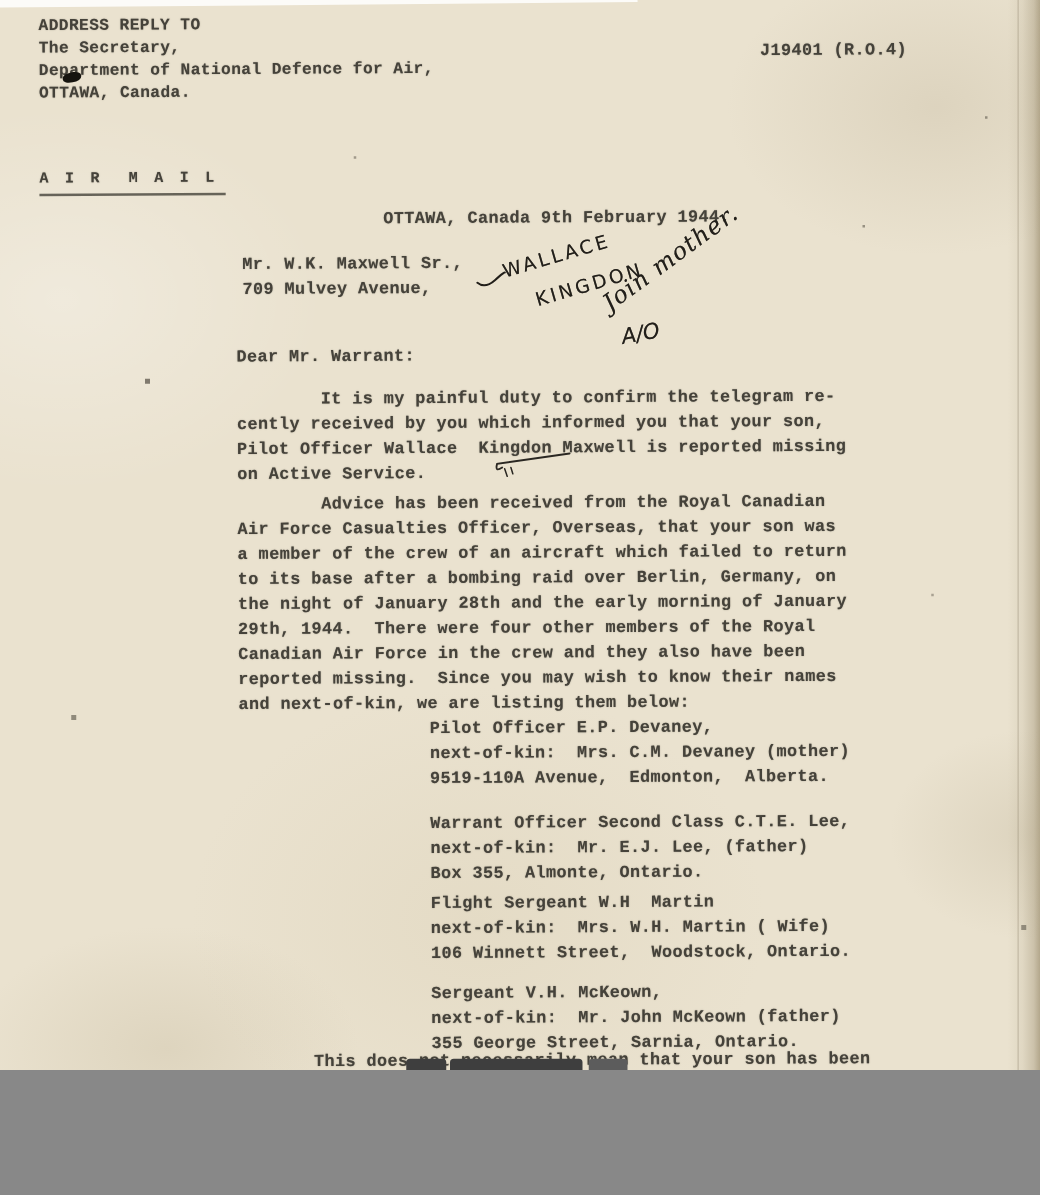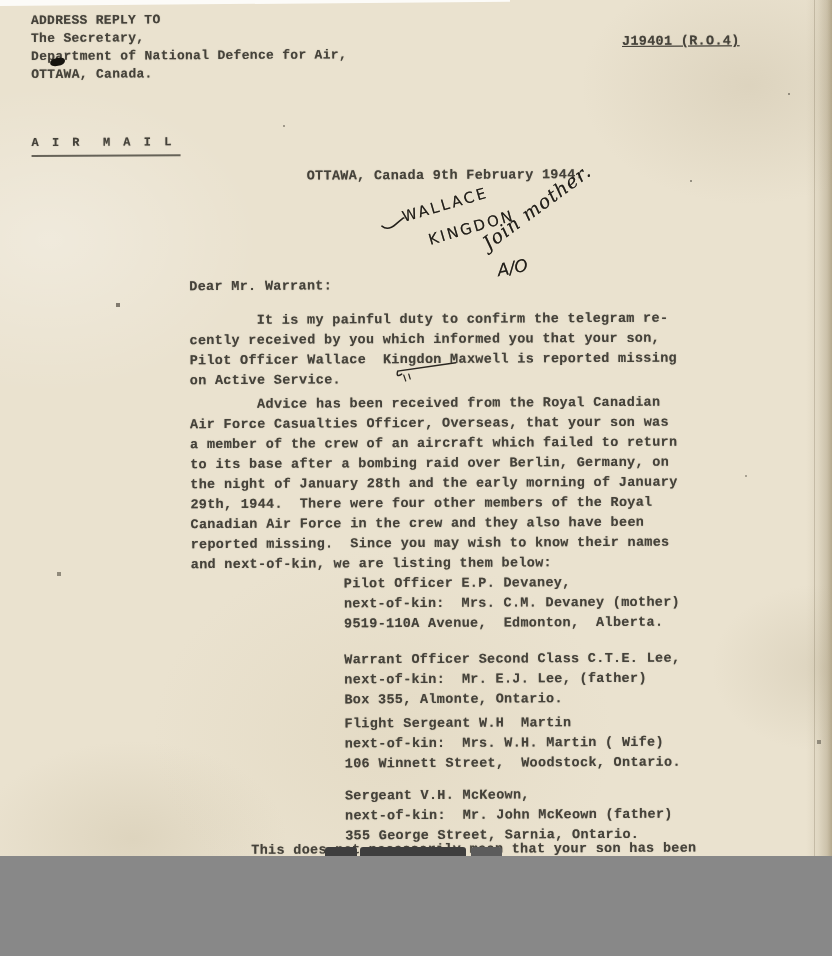--- a/index.html
+++ b/index.html
@@ -18,21 +18,21 @@
   .edge-line{position:absolute; top:0; right:17px; width:1px; height:100%;
     background:rgba(140,130,105,0.35);}
   .top-sliver{position:absolute; top:-7px; left:-30px; width:540px; height:11px;
     background:rgba(255,255,255,0.85); transform:rotate(-0.5deg);}
   .content{position:absolute; inset:0; transform:rotate(-0.3deg); color:#45423a;}
   .tw{white-space:pre; font-weight:bold; font-size:13.5px; line-height:20px;
       letter-spacing:0.3px; text-shadow:0 0 1px rgba(68,64,54,0.55);}
   .blk{position:absolute;}
   .letterhead{left:33px; top:10px; line-height:18px;}
   .letterhead .tw{line-height:18px; font-size:13px;}
-  .ref{left:624px; top:33px;text-decoration:underline;}
+  .ref{left:610px; top:33px;}
   .airmail{left:33px; top:131px; font-size:12px; letter-spacing:3px;
       border-bottom:2px solid rgba(69,66,58,0.8); padding-bottom:2px; padding-right:6px;}
   .dateline{left:308px; top:166px;}
   .recipient{left:195px; top:202px;}
   .salutation{left:190px; top:276px;}
   .para1{left:190px; top:310px;}
   .para2{left:190px; top:394px;}
   .crew1{left:343px; top:574px;}
   .crew2{left:343px; top:650px;}
   .crew3{left:343px; top:714px;}
@@ -85,20 +85,22 @@
     </div>
     <div class="ink-blob"></div>
 
     <div class="blk ref tw">J19401 (R.O.4)</div>
 
     <div class="blk airmail tw">A I R  M A I L</div>
 
     <div class="blk dateline tw">OTTAWA, Canada 9th February 1944.</div>
 
     <div class="blk recipient">
+      <div class="tw">Mr. W.K. Maxwell Sr.,</div>
+      <div class="tw">709 Mulvey Avenue,</div>
     </div>
 
     <svg class="swoosh" width="26" height="16">
       <path d="M2 12 Q 8 17 16 10 T 24 4" fill="none" stroke="#221f1a" stroke-width="1.6" stroke-linecap="round"></path>
     </svg>
     <div class="hand hand-caps wallace">WALLACE</div>
     <div class="hand hand-caps kingdon">KINGDON</div>
     <div class="hand joinmother">Join mother.</div>
     <div class="hand rank">A/O</div>
 

